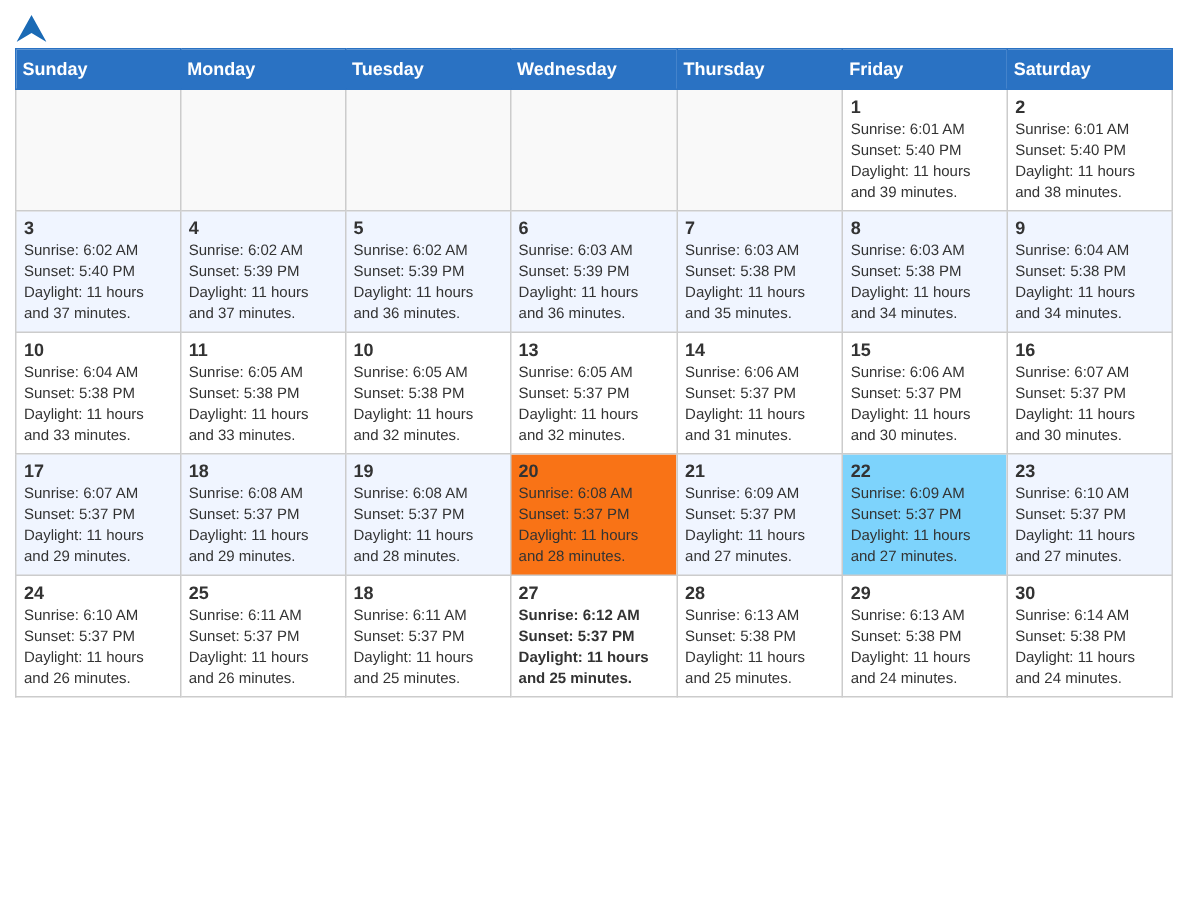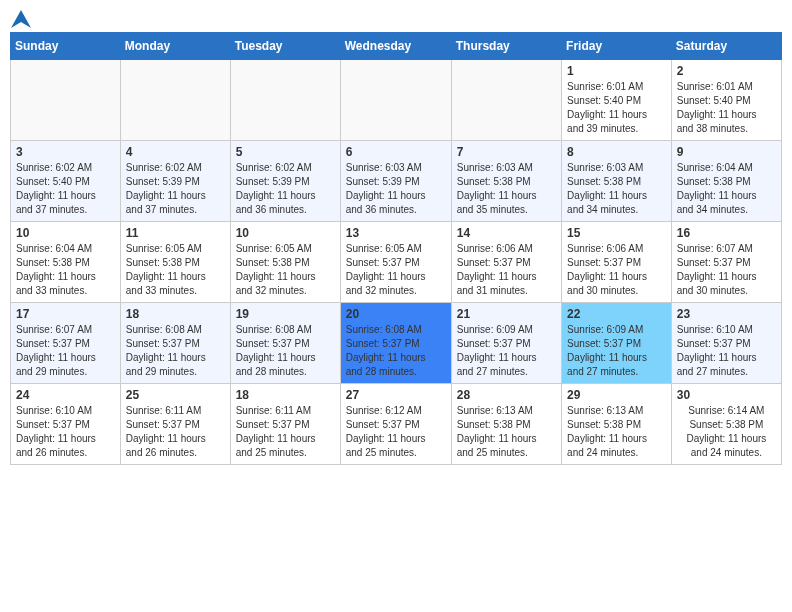--- a/index.html
+++ b/index.html
@@ -261,21 +261,21 @@
 Daylight: 11 hours
 and 29 minutes.</div>
         </td>
         <td style="background-color: rgb(240, 245, 255);">
           <span class="day-number">19</span>
           <div class="day-info" style="white-space: pre-line;">Sunrise: 6:08 AM
 Sunset: 5:37 PM
 Daylight: 11 hours
 and 28 minutes.</div>
         </td>
-        <td style="background-color: #3b82f6;">
+        <td style="background-color: #f97316;">
           <span class="day-number">20</span>
           <div class="day-info" style="white-space: pre-line;">Sunrise: 6:08 AM
 Sunset: 5:37 PM
 Daylight: 11 hours
 and 28 minutes.</div>
         </td>
         <td style="background-color: rgb(240, 245, 255);">
           <span class="day-number">21</span>
           <div class="day-info" style="white-space: pre-line;">Sunrise: 6:09 AM
 Sunset: 5:37 PM
@@ -314,41 +314,41 @@
         </td>
         <td>
           <span class="day-number">18</span>
           <div class="day-info" style="white-space: pre-line;">Sunrise: 6:11 AM
 Sunset: 5:37 PM
 Daylight: 11 hours
 and 25 minutes.</div>
         </td>
         <td>
           <span class="day-number">27</span>
-          <div class="day-info" style="white-space: pre-line;">Sunrise: 6:12 AM
+          <div class="day-info" style="white-space: pre-line; font-weight: bold;">Sunrise: 6:12 AM
 Sunset: 5:37 PM
 Daylight: 11 hours
 and 25 minutes.</div>
         </td>
         <td>
           <span class="day-number">28</span>
           <div class="day-info" style="white-space: pre-line;">Sunrise: 6:13 AM
 Sunset: 5:38 PM
 Daylight: 11 hours
 and 25 minutes.</div>
         </td>
         <td>
           <span class="day-number">29</span>
           <div class="day-info" style="white-space: pre-line;">Sunrise: 6:13 AM
 Sunset: 5:38 PM
 Daylight: 11 hours
 and 24 minutes.</div>
         </td>
         <td>
           <span class="day-number">30</span>
-          <div class="day-info" style="white-space: pre-line; text-align: center;">Sunrise: 6:14 AM
+          <div class="day-info" style="white-space: pre-line;">Sunrise: 6:14 AM
 Sunset: 5:38 PM
 Daylight: 11 hours
 and 24 minutes.</div>
         </td>
       </tr>
     </tbody>
 </table>
 
 </body></html>

